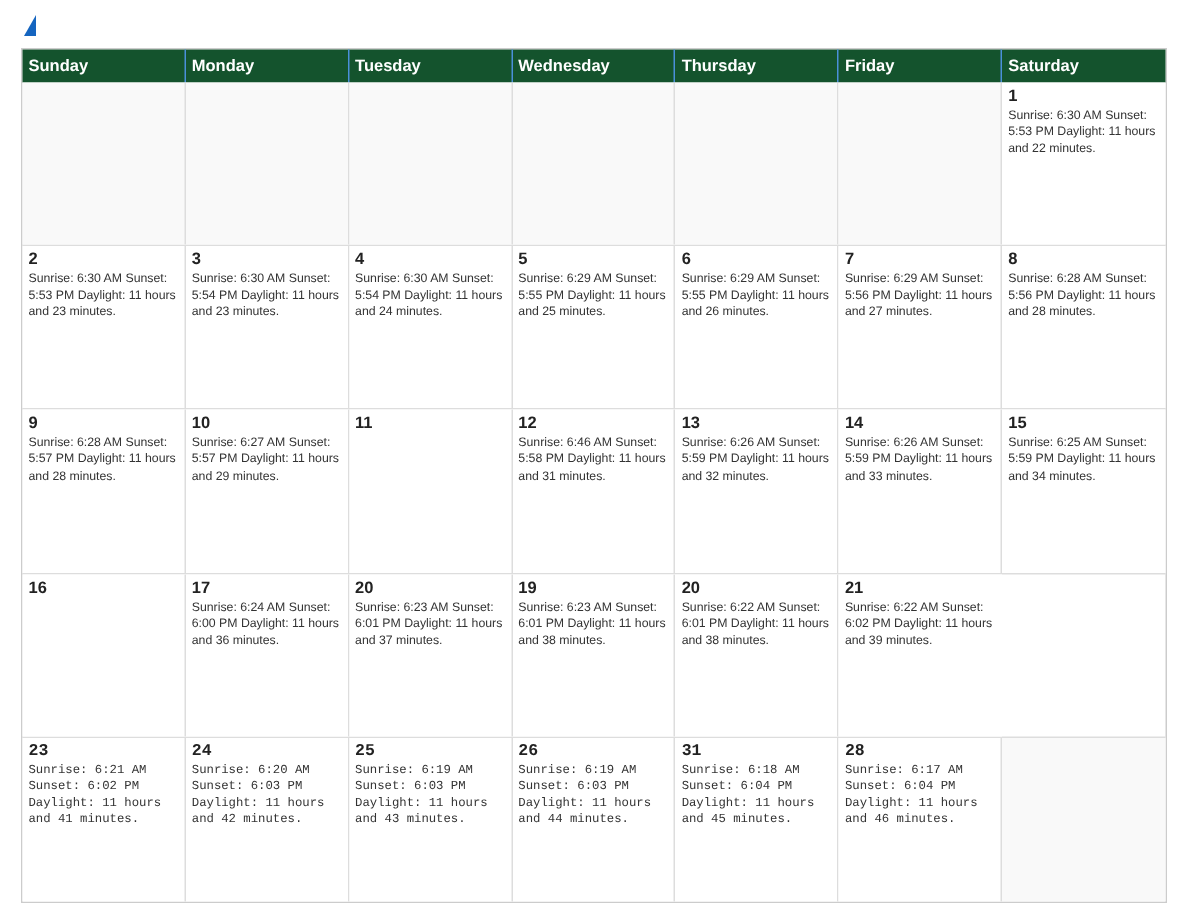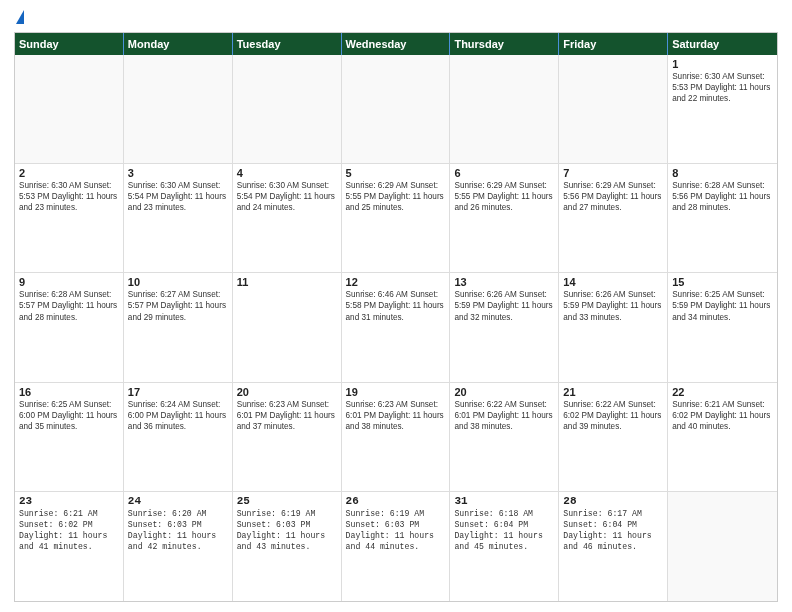--- a/index.html
+++ b/index.html
@@ -251,23 +251,20 @@
           <div class="cal-cell">
             <span class="day-num">15</span>
             <div class="cell-text">Sunrise: 6:25 AM
 Sunset: 5:59 PM
 Daylight: 11 hours and 34 minutes.</div>
           </div>
         </div>
         <div class="cal-row">
           <div class="cal-cell">
             <span class="day-num">16</span>
-            <div class="cell-text">Sunrise: 6:25 AM
-Sunset: 6:00 PM
-Daylight: 11 hours and 35 minutes.</div>
           </div>
           <div class="cal-cell">
             <span class="day-num">17</span>
             <div class="cell-text">Sunrise: 6:24 AM
 Sunset: 6:00 PM
 Daylight: 11 hours and 36 minutes.</div>
           </div>
           <div class="cal-cell">
             <span class="day-num">20</span>
             <div class="cell-text">Sunrise: 6:23 AM
@@ -284,26 +281,20 @@
             <span class="day-num">20</span>
             <div class="cell-text">Sunrise: 6:22 AM
 Sunset: 6:01 PM
 Daylight: 11 hours and 38 minutes.</div>
           </div>
           <div class="cal-cell">
             <span class="day-num">21</span>
             <div class="cell-text">Sunrise: 6:22 AM
 Sunset: 6:02 PM
 Daylight: 11 hours and 39 minutes.</div>
-          </div>
-          <div class="cal-cell">
-            <span class="day-num">22</span>
-            <div class="cell-text">Sunrise: 6:21 AM
-Sunset: 6:02 PM
-Daylight: 11 hours and 40 minutes.</div>
           </div>
         </div>
         <div class="cal-row">
           <div class="cal-cell">
             <span class="day-num">23</span>
             <div class="cell-text">Sunrise: 6:21 AM
 Sunset: 6:02 PM
 Daylight: 11 hours and 41 minutes.</div>
           </div>
           <div class="cal-cell">

